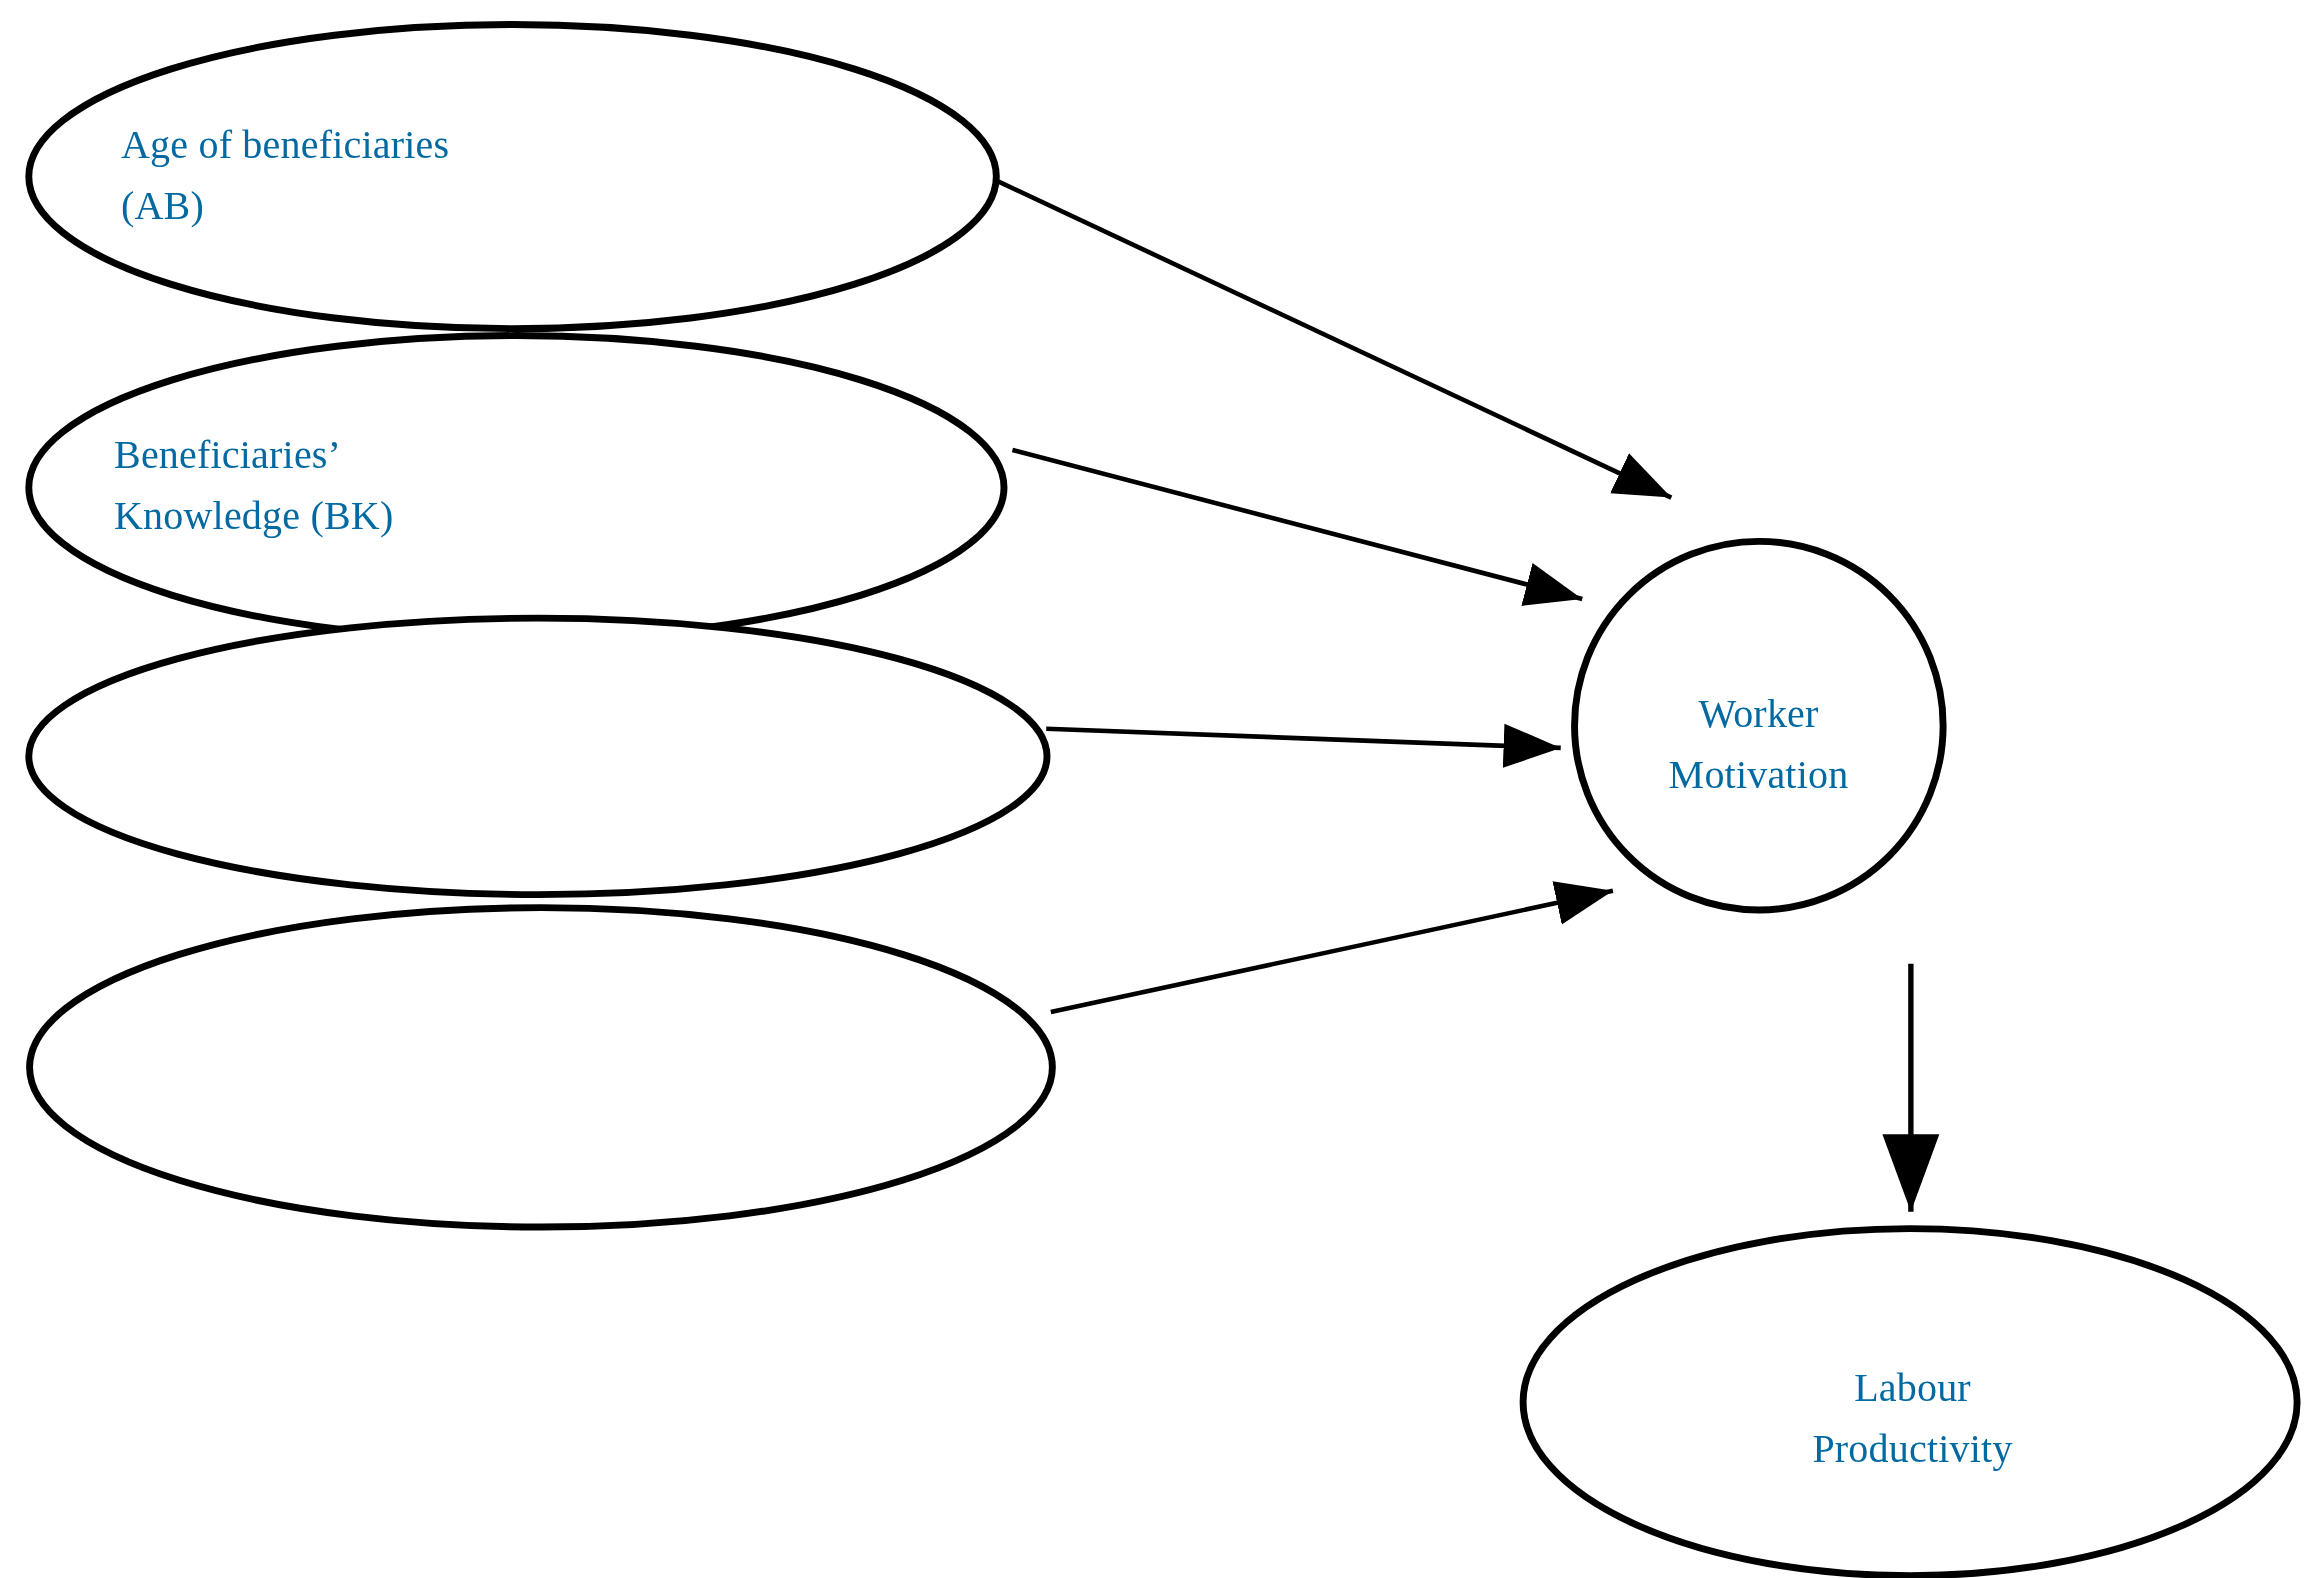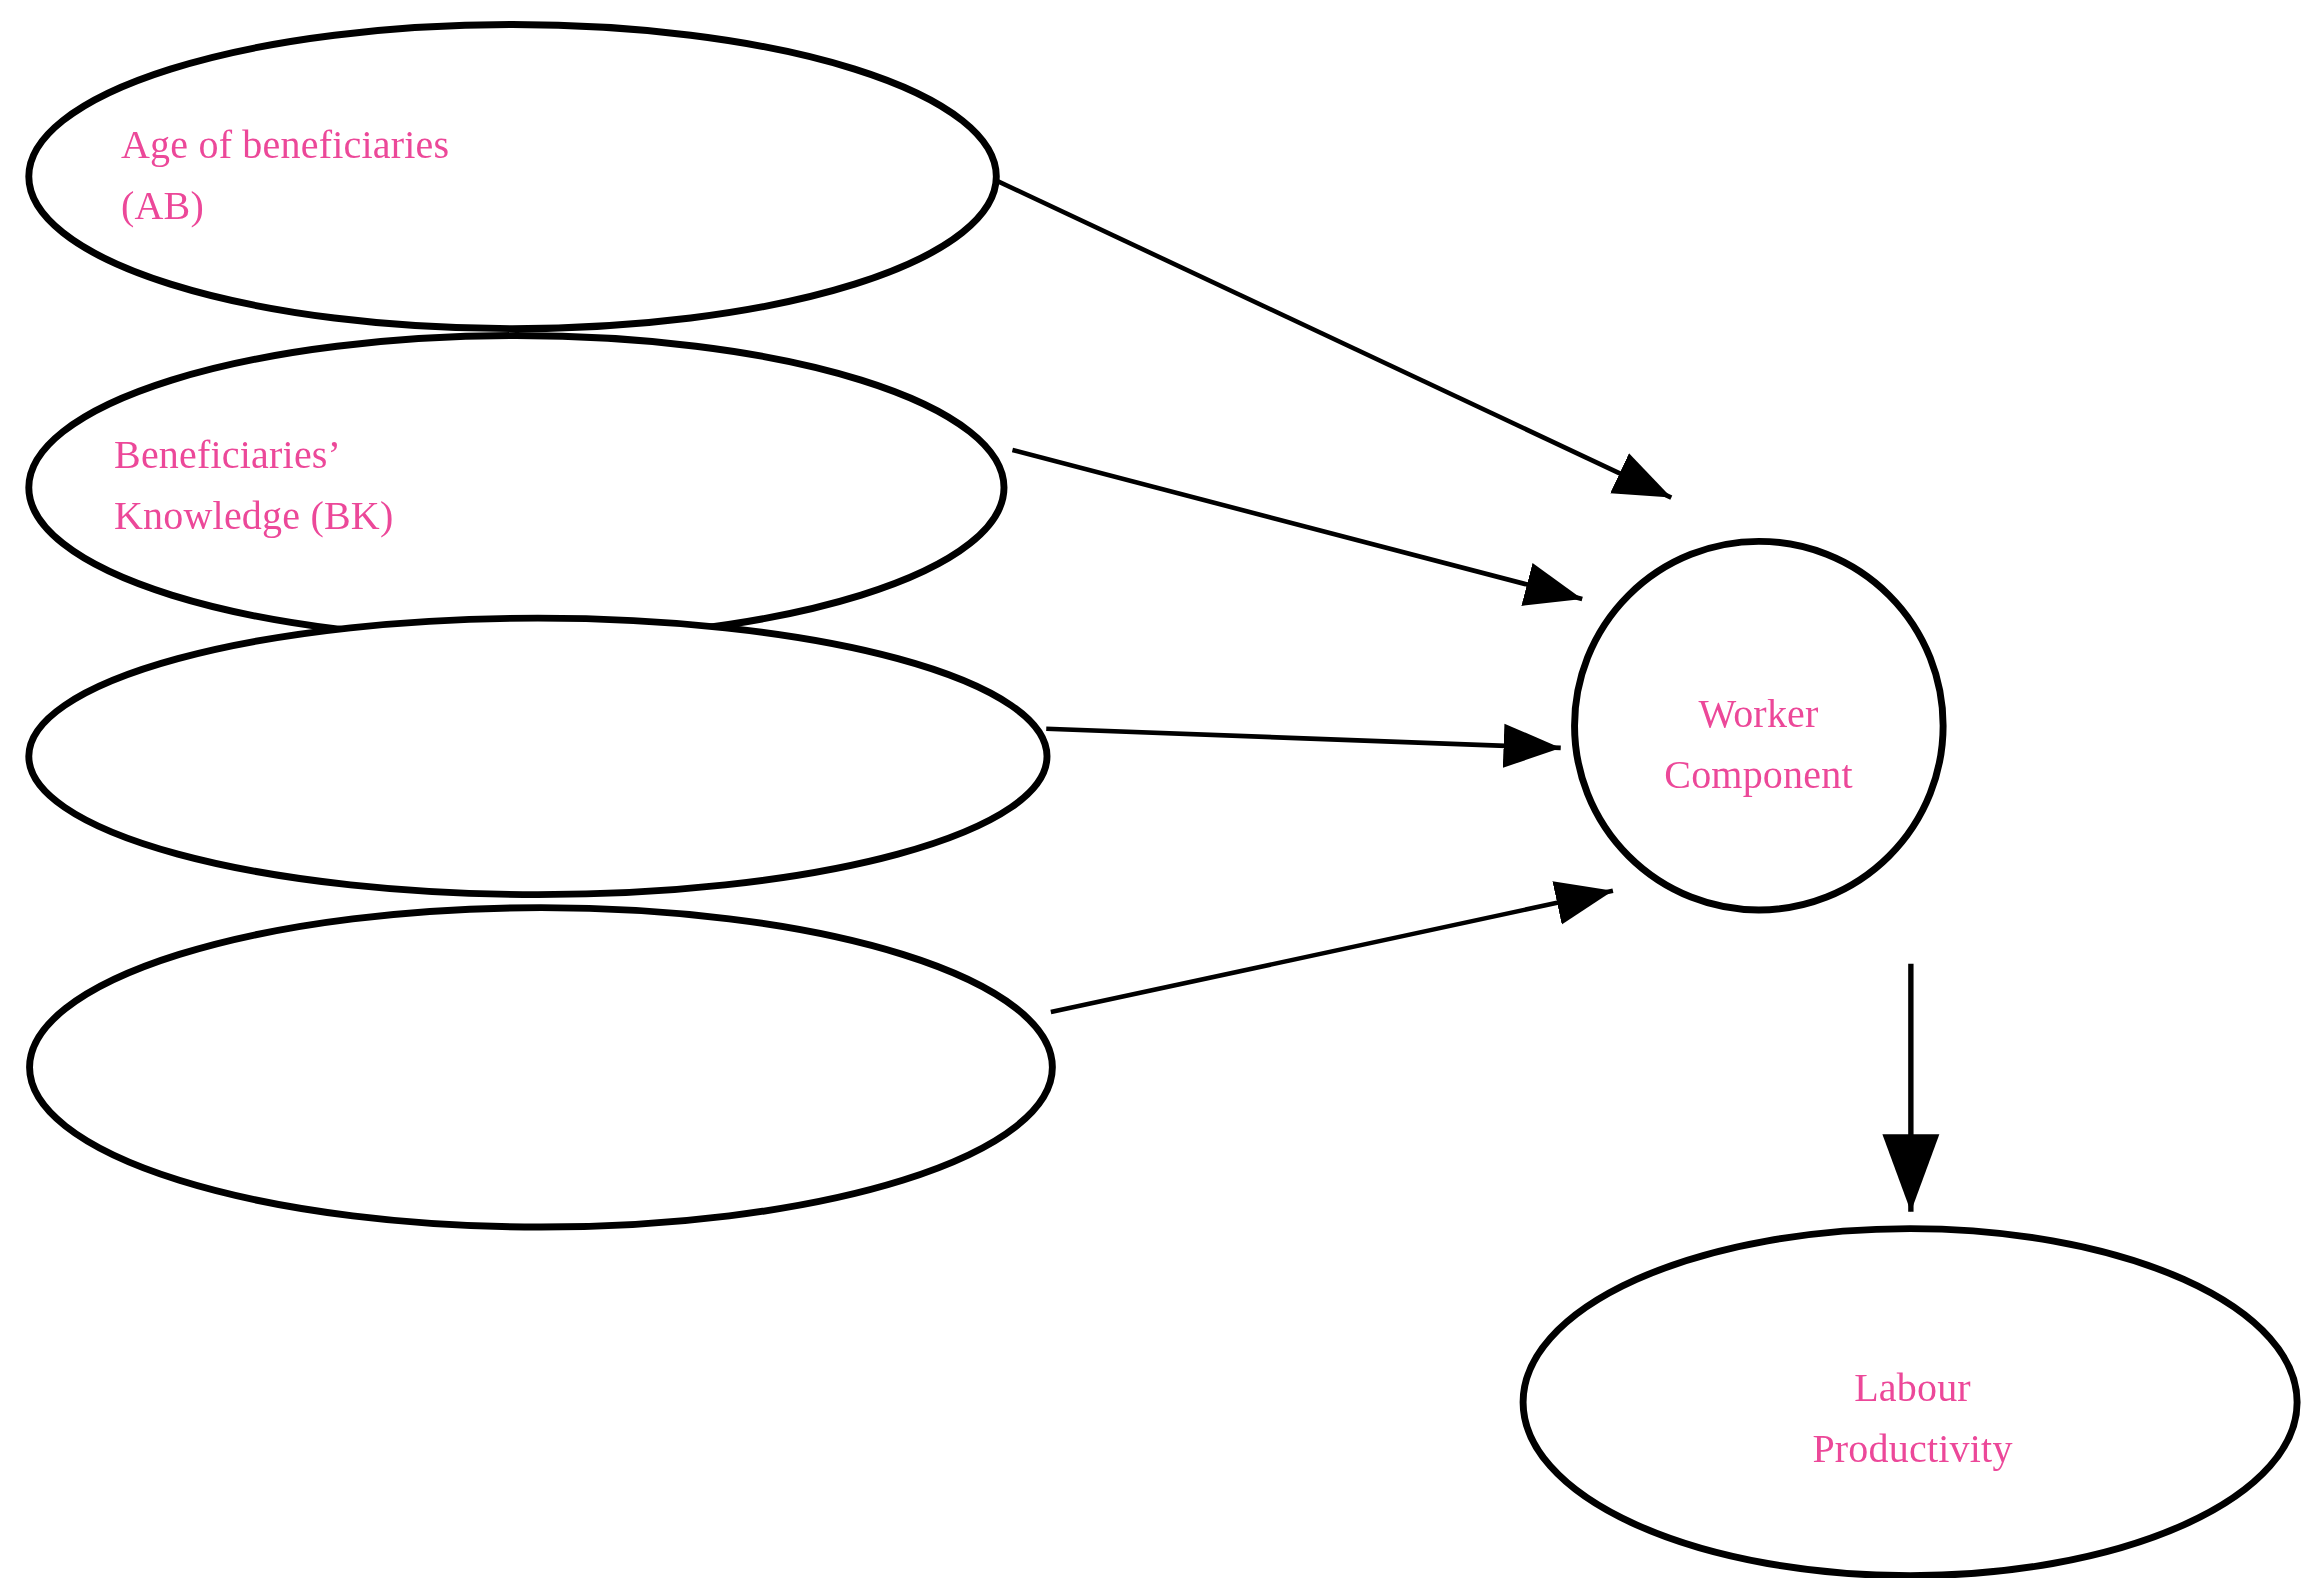--- a/index.html
+++ b/index.html
@@ -31,21 +31,21 @@
   .node-shape {
     fill: #ffffff;
     stroke: #000000;
   }
   .edge-line {
     stroke: #000000;
     fill: none;
   }
   .node-label {
     position: absolute;
-    color: #ec4899;
+    color: #0369a1;
     font-family: "Liberation Serif", "DejaVu Serif", serif;
     font-size: 40px;
     line-height: 1.52;
     white-space: pre-line;
     letter-spacing: 0.2px;
     pointer-events: none;
   }
   .label-left {
     text-align: left;
   }
@@ -93,19 +93,19 @@
 
   <div class="node-label label-left" style="left:121px; top:115px; width:538px;">Age of beneficiaries
 (AB)</div>
 
   <div class="node-label label-left" style="left:114px; top:425px; width:538px;">Beneficiaries’
 Knowledge (BK)</div>
 
 
 
   <div class="node-label label-center" style="left:1582px; top:684px; width:353px;">Worker
-Component</div>
+Motivation</div>
 
   <div class="node-label label-center" style="left:1690px; top:1358px; width:445px;">Labour
 Productivity</div>
 
 </div>
 
 
 </body></html>

